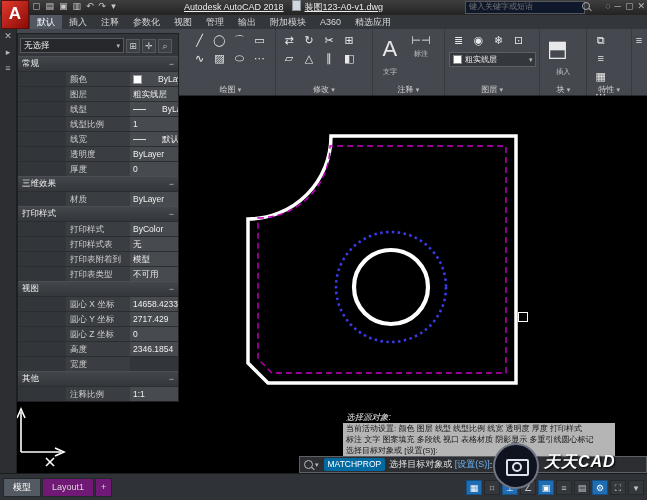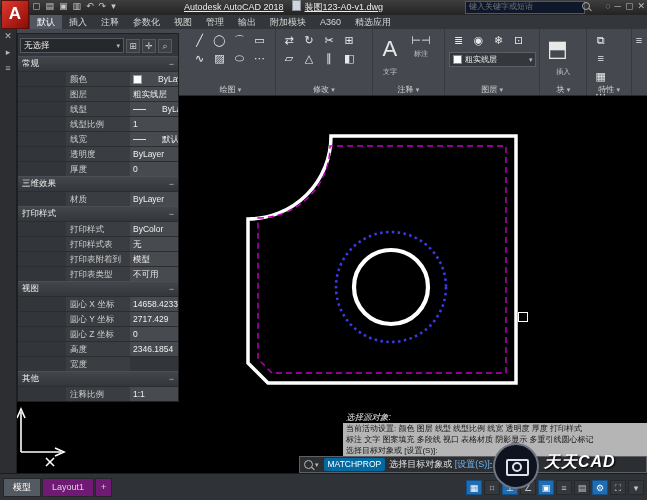--- a/index.html
+++ b/index.html
@@ -68,21 +68,21 @@
           gap:16px;overflow:hidden;white-space:nowrap;}
   .swatch{width:7px;height:7px;background:#fff;border:1px solid #999;flex:0 0 auto;}
   .lineglyph{width:13px;height:1px;background:#ddd;flex:0 0 auto;}
 
   
   .canvas{left:17px;top:96px;width:630px;height:377px;background:#000;z-index:1;}
   .draw-svg{left:0;top:0;width:647px;height:500px;z-index:5;pointer-events:none;}
 
   
   .prompt-above{left:346px;top:412px;font-size:8.5px;color:#e6e6e6;z-index:8;font-style:italic;}
-  .histbox{left:343px;top:423px;width:304px;height:33px;background:#b5b5b5;color:#161616;font-size:8px;
+  .histbox{left:343px;top:423px;width:272px;height:33px;background:#b5b5b5;color:#161616;font-size:8px;
            line-height:11px;padding:0 3px;box-sizing:border-box;z-index:8;overflow:hidden;}
   .cmdbar{left:299px;top:456px;width:348px;height:17px;background:#2c2e32;border:1px solid #5c6067;z-index:9;
           display:flex;align-items:center;font-size:9px;color:#e2e2e2;box-sizing:border-box;white-space:nowrap;}
   .cmag{width:7px;height:7px;border:1px solid #b9b9b9;border-radius:50%;position:relative;margin:0 2px 0 4px;flex:0 0 auto;}
   .cmag::after{content:"";position:absolute;width:4px;height:1px;background:#b9b9b9;transform:rotate(45deg);right:-3px;bottom:-1px;}
   .cmdchip{background:#0369a1;color:#fff;padding:0 4px;border-radius:2px;margin:0 4px 0 5px;font-size:8.5px;line-height:13px;}
   .opt{color:#6db3f2;}
 
   
   .statusbar{left:0;top:473px;width:647px;height:27px;background:#2f3236;border-top:1px solid #191b1d;z-index:14;

